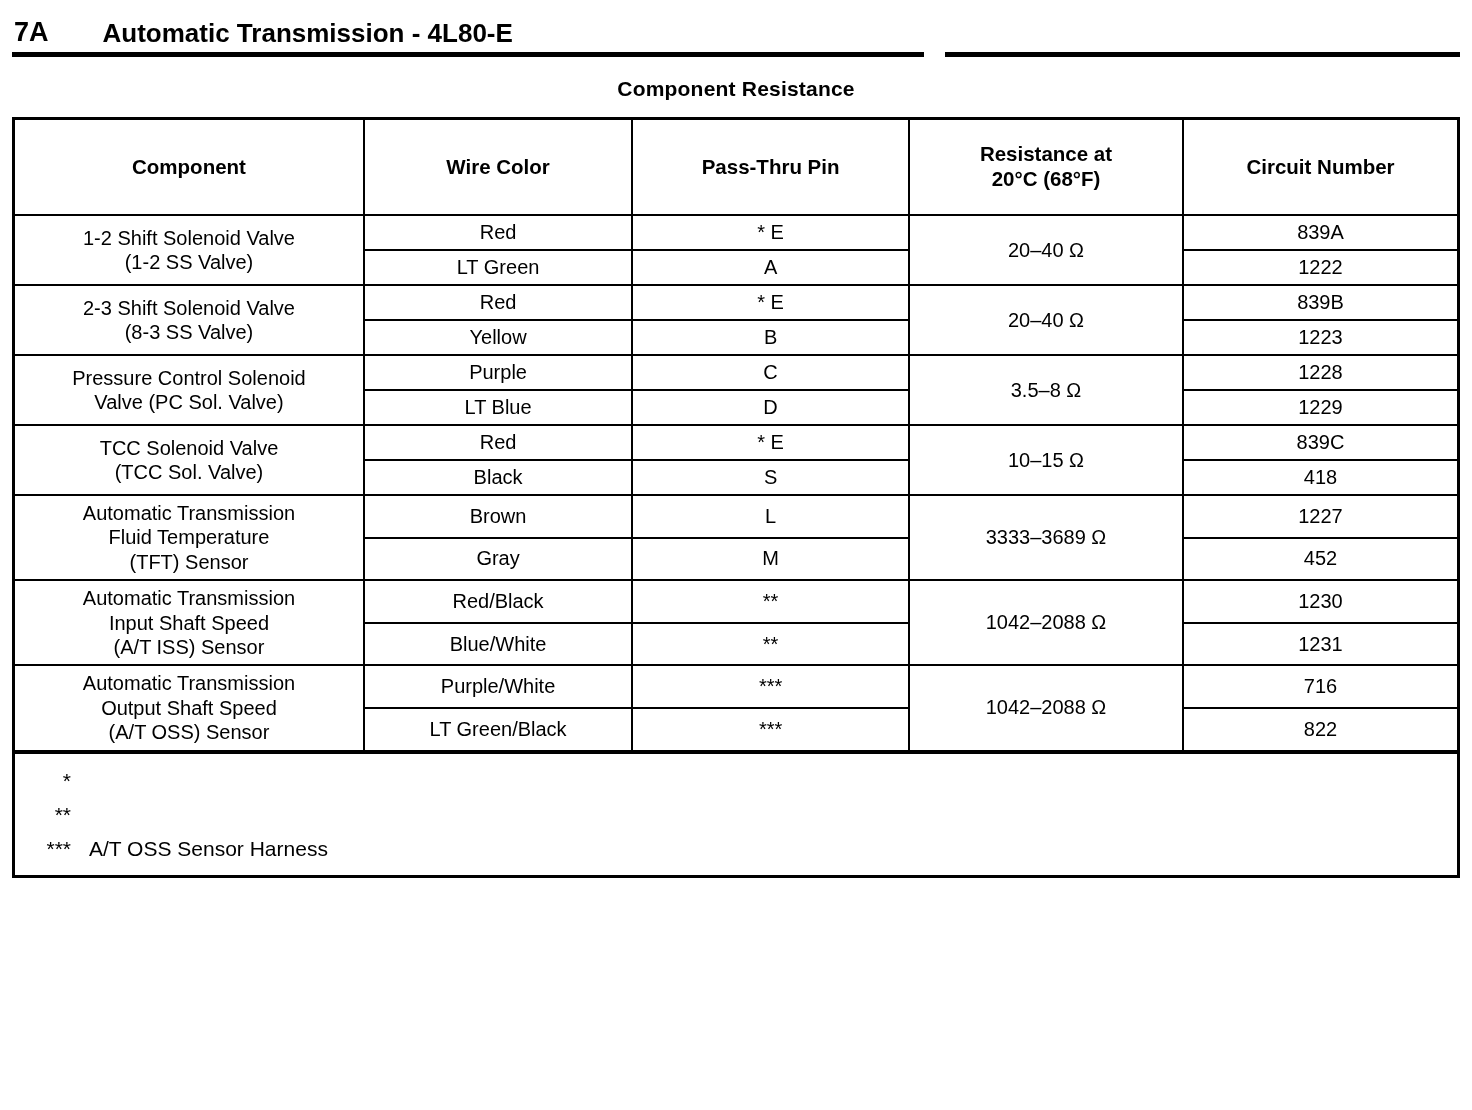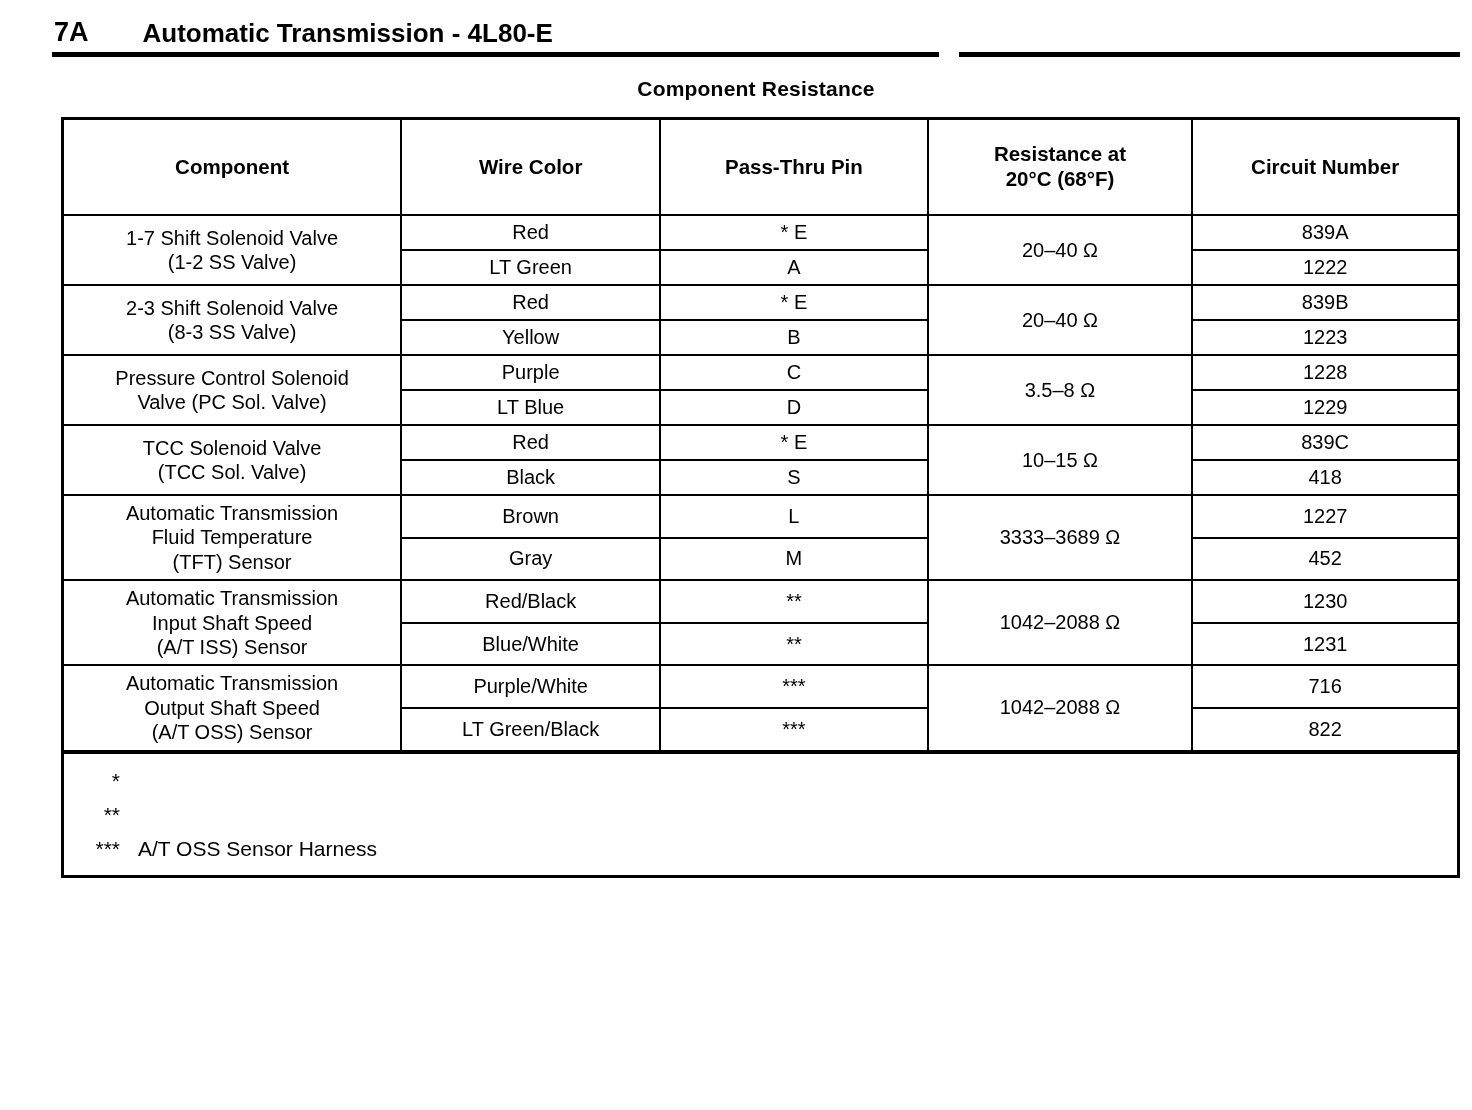--- a/index.html
+++ b/index.html
@@ -12,21 +12,20 @@
     height: 1110px;
     font-family: "Liberation Sans", sans-serif;
     color: #000000;
     overflow: hidden;
   }
   .page {
     position: relative;
     width: 1472px;
     height: 868px;
     box-sizing: border-box;
-    padding-left: 40px;
   }
 
   
   .header {
     display: flex;
     align-items: flex-end;
     padding: 6px 14px 0 14px;
     box-sizing: border-box;
     height: 46px;
   }
@@ -63,21 +62,21 @@
   .caption {
     text-align: center;
     font-size: 21px;
     font-weight: bold;
     margin-top: 20px;
     letter-spacing: 0.2px;
   }
 
   
   .table-wrap {
-    margin: 16px 12px 0 21px;
+    margin: 16px 12px 0 12px;
     border: 3px solid #000;
     box-sizing: border-box;
   }
   table.res {
     border-collapse: collapse;
     width: 100%;
     table-layout: fixed;
   }
   table.res td, table.res th {
     border: 2px solid #000;
@@ -171,21 +170,21 @@
             <div>Resistance at</div>
             <div>20°C (68°F)</div>
           </th>
           <th>Circuit Number</th>
         </tr>
       </thead>
       <tbody>
 
         <tr>
           <td class="comp" rowspan="2">
-            <div>1-7 Shift Solenoid Valve</div>
+            <div>1-2 Shift Solenoid Valve</div>
             <div>(1-2 SS Valve)</div>
           </td>
           <td class="val">Red</td>
           <td class="val">* E</td>
           <td class="res-val" rowspan="2">20–40 Ω</td>
           <td class="val">839A</td>
         </tr>
         <tr>
           <td class="val">LT Green</td>
           <td class="val">A</td>

